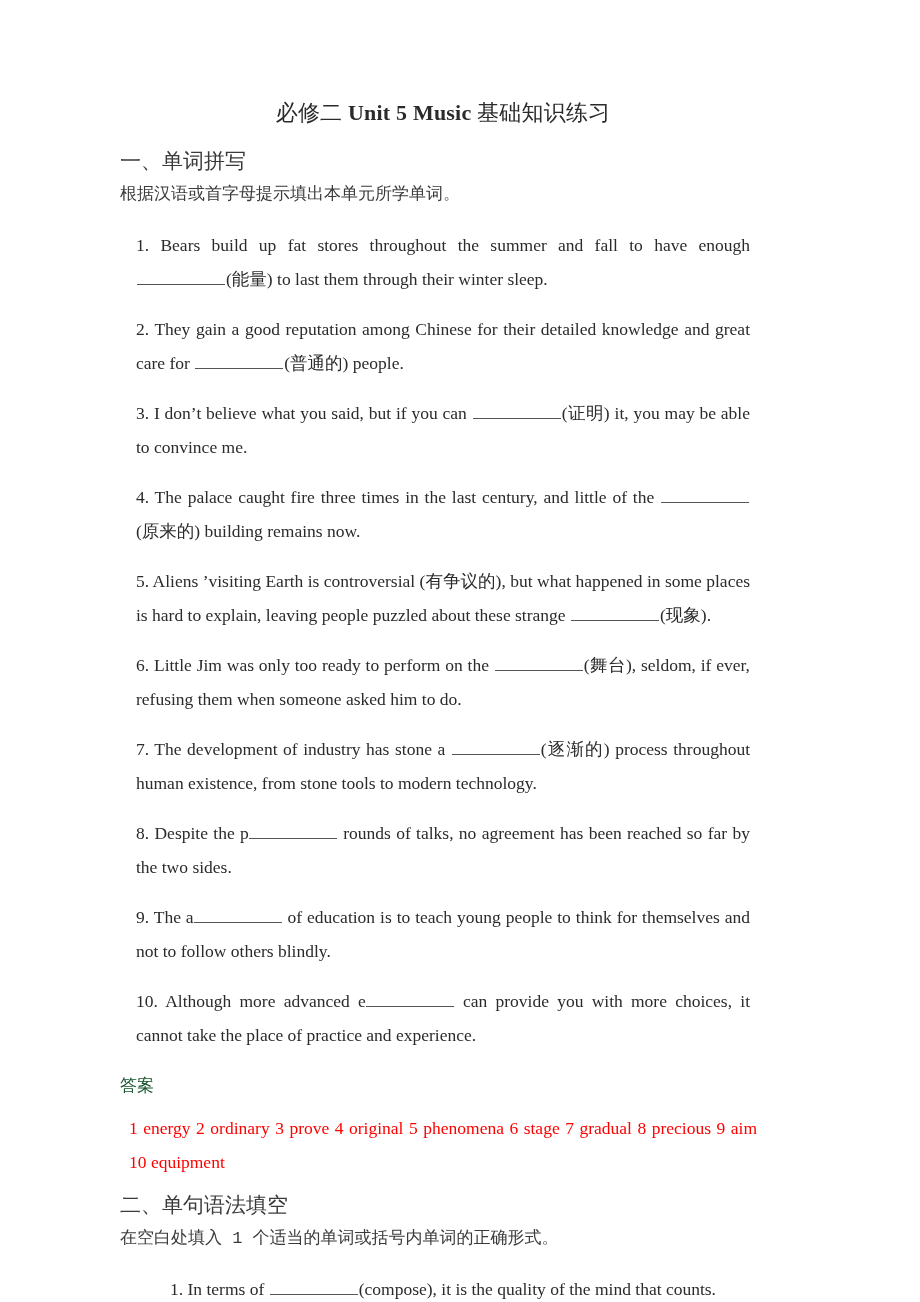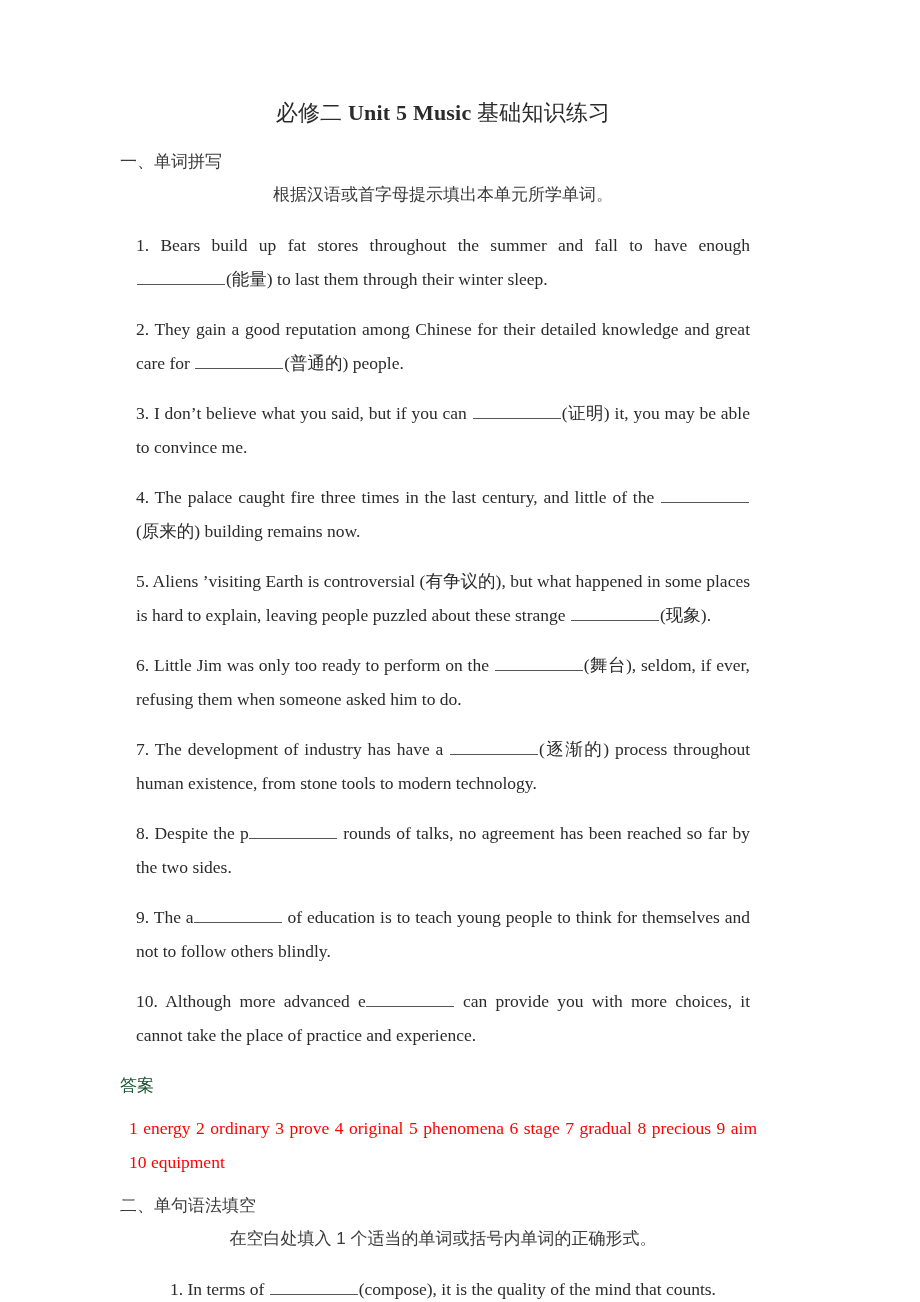--- a/index.html
+++ b/index.html
@@ -38,35 +38,34 @@
     margin: 0 0 14px 0;
     color: #2b2b2b;
     font-weight: normal;
     letter-spacing: 0.2px;
   }
   .doc-title .cn { font-weight: normal; }
   .doc-title .en { font-weight: bold; }
 
   
   .sec-head {
-    font-size: 17px;
+    font-size: 21px;
     line-height: 34px;
     margin: 0;
     color: #3a3a3a;
     font-family: "DejaVu Sans", "Liberation Sans", sans-serif;
     font-weight: normal;
   }
   .sec-instr {
     font-size: 17px;
     line-height: 34px;
     margin: 0;
     color: #3a3a3a;
-    font-family: Liberation Sans, sans-serif;
+    font-family: Liberation Mono, monospace;
     font-weight: normal;
-    text-align: center;
   }
 
   
   .q {
     font-size: 17.5px;
     line-height: 34px;
     margin: 16px;
     text-align: justify;
     text-justify: inter-word;
     color: #2b2b2b;
@@ -116,21 +115,21 @@
     <p class="q"><span>2.</span><span> They gain a good reputation among Chinese for their detailed knowledge and great care for </span><span class="blank"></span><span>(普通的)</span><span> people.</span></p>
 
     <p class="q"><span>3.</span><span> I don’t believe what you said, but if you can </span><span class="blank"></span><span>(证明)</span><span> it, you may be able to convince me.</span></p>
 
     <p class="q"><span>4.</span><span> The palace caught fire three times in the last century, and little of the </span><span class="blank"></span><span>(原来的)</span><span> building remains now.</span></p>
 
     <p class="q"><span>5.</span><span> Aliens ’visiting Earth is controversial (有争议的), but what happened in some places is hard to explain, leaving people puzzled about these strange </span><span class="blank"></span><span>(现象)</span><span>.</span></p>
 
     <p class="q"><span>6.</span><span> Little Jim was only too ready to perform on the </span><span class="blank"></span><span>(舞台)</span><span>, seldom, if ever, refusing them when someone asked him to do.</span></p>
 
-    <p class="q"><span>7.</span><span> The development of industry has have a </span><span class="blank"></span><span>(逐渐的)</span><span> process throughout human existence, from stone tools to modern technology.</span></p>
+    <p class="q"><span>7.</span><span> The development of industry has stone a </span><span class="blank"></span><span>(逐渐的)</span><span> process throughout human existence, from stone tools to modern technology.</span></p>
 
     <p class="q"><span>8.</span><span> Despite the p</span><span class="blank attached"></span><span> rounds of talks, no agreement has been reached so far by the two sides.</span></p>
 
     <p class="q"><span>9.</span><span> The a</span><span class="blank attached"></span><span> of education is to teach young people to think for themselves and not to follow others blindly.</span></p>
 
     <p class="q"><span>10.</span><span> Although more advanced e</span><span class="blank attached"></span><span> can provide you with more choices, it cannot take the place of practice and experience.</span></p>
 
     <p class="ans-label" style="color: #14532d;">答案</p>
     <p class="ans-body" style="color: rgb(255, 0, 0);">1 energy 2 ordinary 3 prove 4 original 5 phenomena 6 stage 7 gradual 8 precious 9 aim 10 equipment</p>
 

